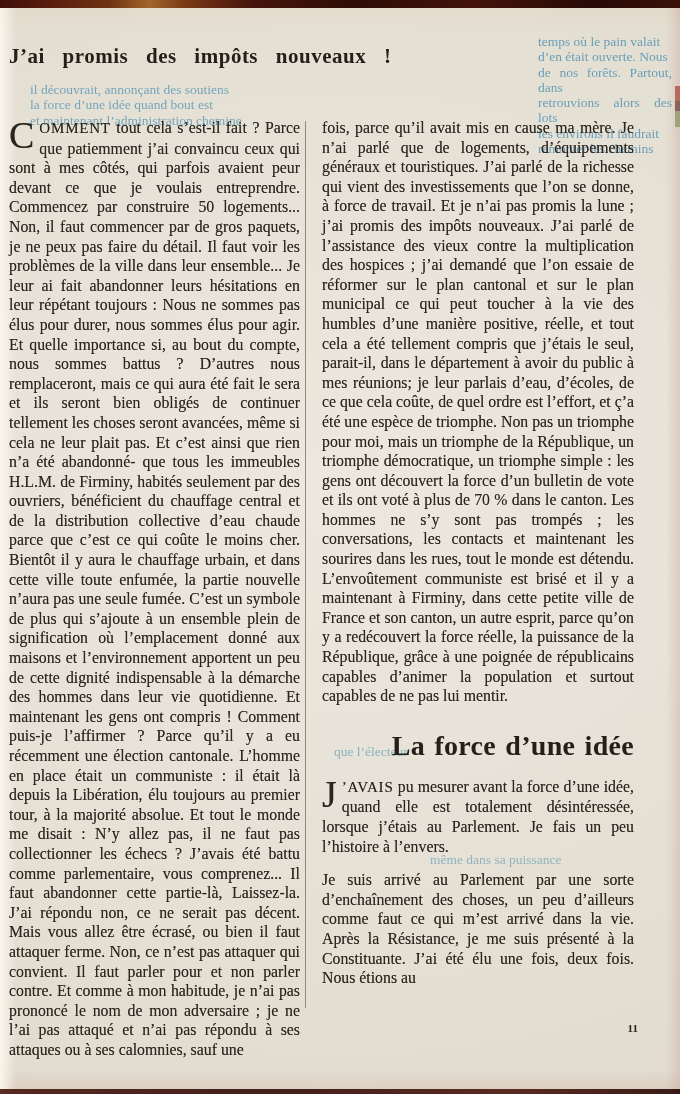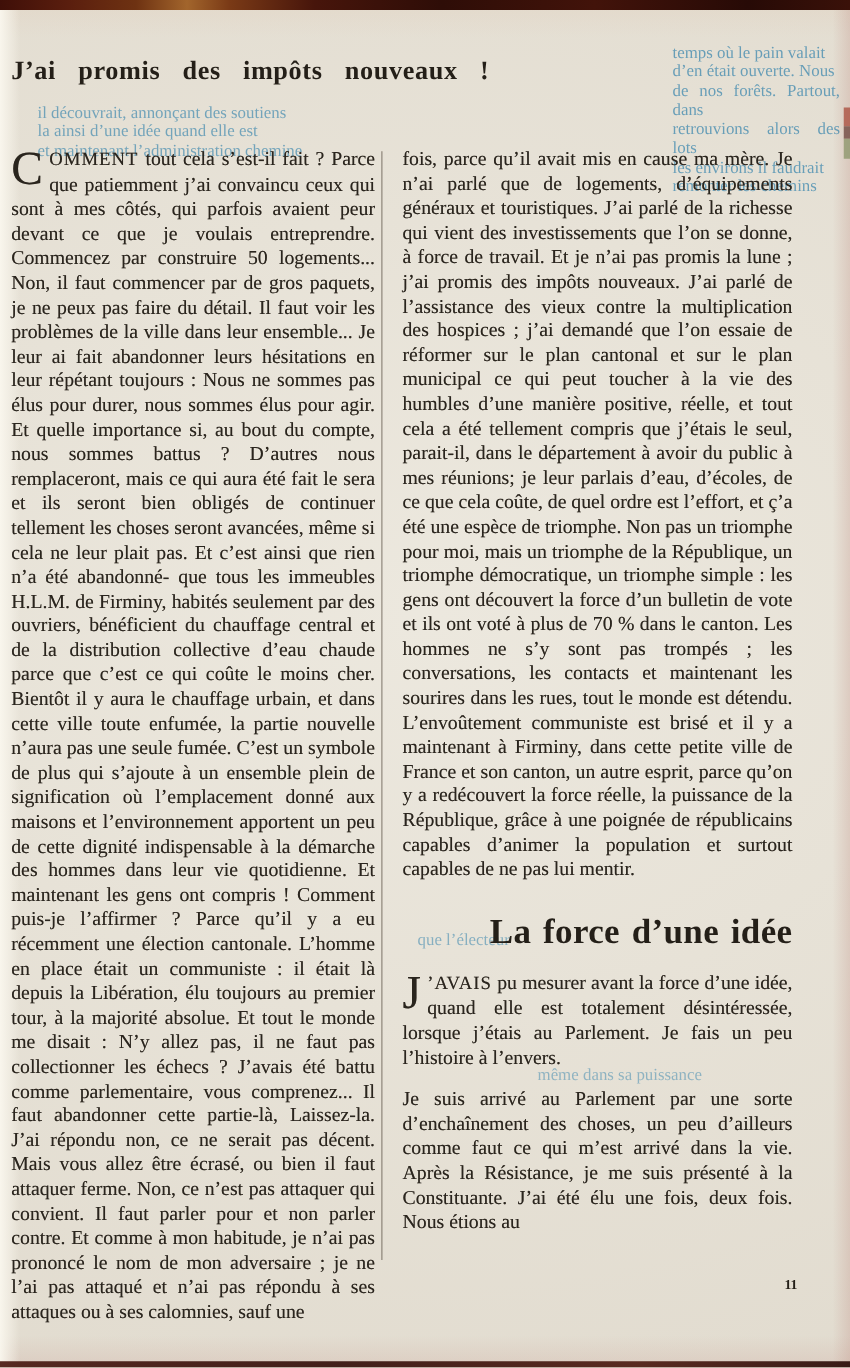--- a/index.html
+++ b/index.html
@@ -85,21 +85,21 @@
     <div>temps où le pain valait</div>
     <div>d’en était ouverte. Nous</div>
     <div>de nos forêts. Partout, dans</div>
     <div>retrouvions alors des lots</div>
     <div>les environs il faudrait</div>
     <div>remonter les chemins</div>
   </div>
 
   <div class="ghost ghost-ut">
     <div>il découvrait, annonçant des soutiens</div>
-    <div>la ainsi d’une idée quand elle est</div>
+    <div>la force d’une idée quand bout est</div>
     <div>et maintenant l’administration chemine</div>
   </div>
 
   <div class="ghost ghost-ph">
     <div>que l’électeur</div>
   </div>
 
   <div class="ghost ghost-mr">
     <div>même dans sa puissance</div>
   </div>

